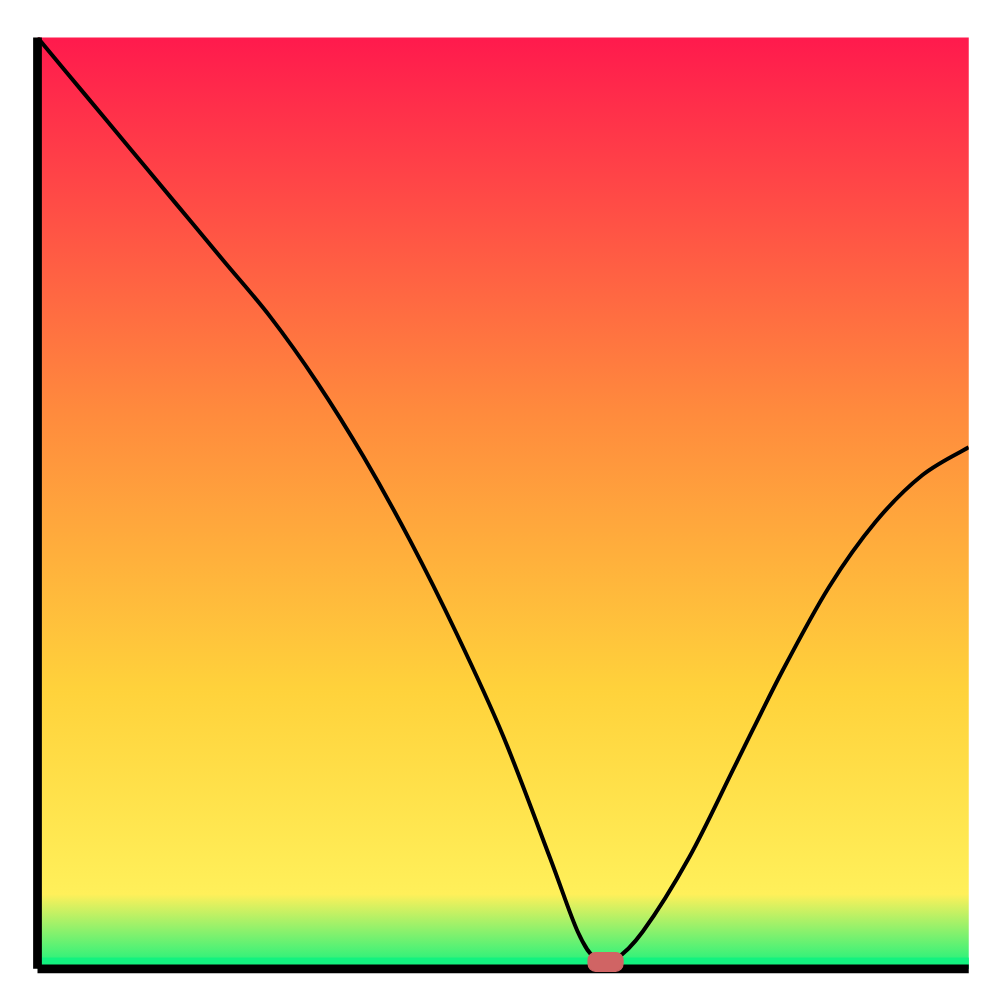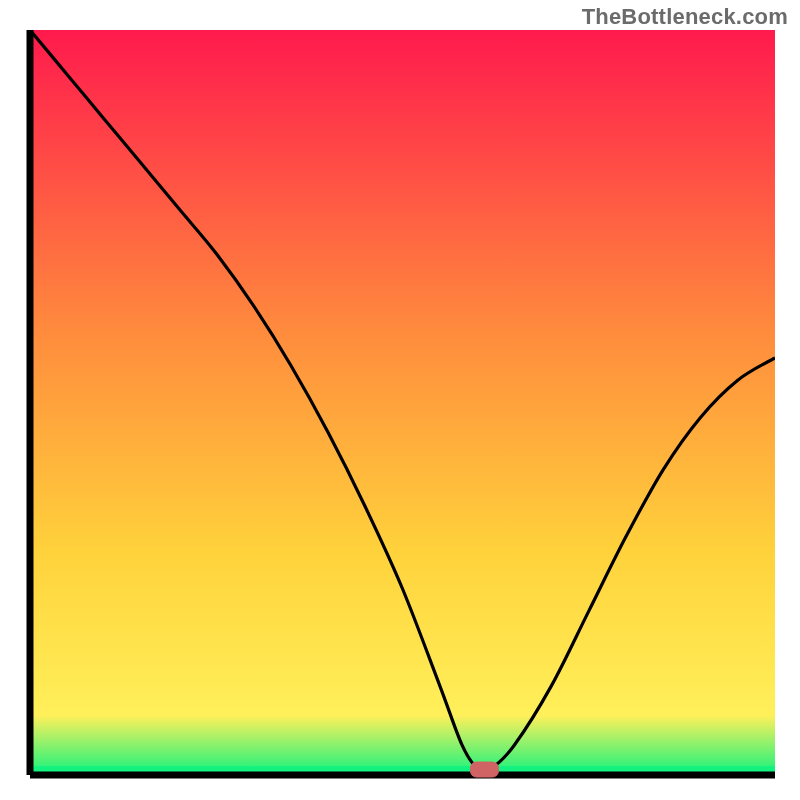--- a/index.html
+++ b/index.html
@@ -30,21 +30,20 @@
     left: 0;
     top: 0;
     width: 800px;
     height: 800px;
   }
 </style>
 </head>
 <body>
 
 <div class="chart-wrap">
-  <div class="watermark">TheBottleneck.com</div>
 
   <svg class="chart" viewBox="0 0 800 800">
     <defs>
       <linearGradient id="bg-grad" x1="0" y1="0" x2="0" y2="1">
         <stop id="g0" offset="0%" stop-color="#ff1a4d"></stop>
         <stop id="g1" offset="40%" stop-color="#ff8a3d"></stop>
         <stop id="g2" offset="70%" stop-color="#ffd23b"></stop>
         <stop id="g3" offset="92%" stop-color="#fff05a"></stop>
         <stop id="g4" offset="100%" stop-color="#13f27f"></stop>
       </linearGradient>

